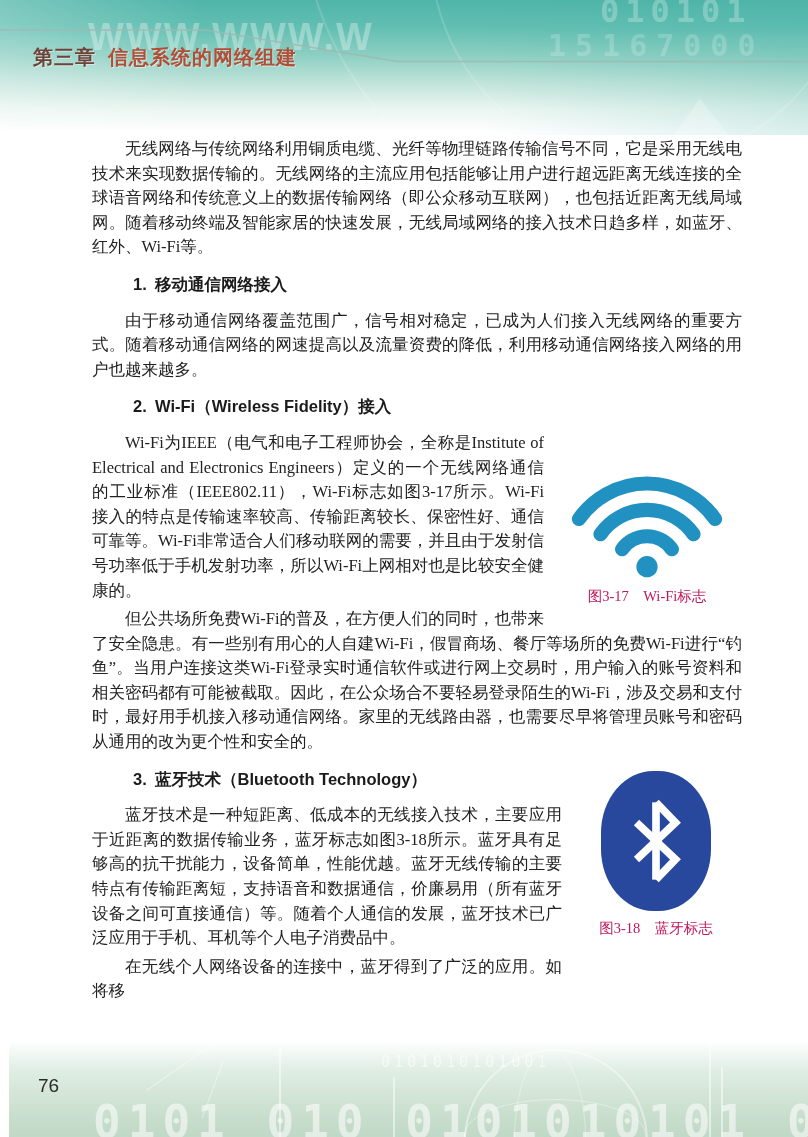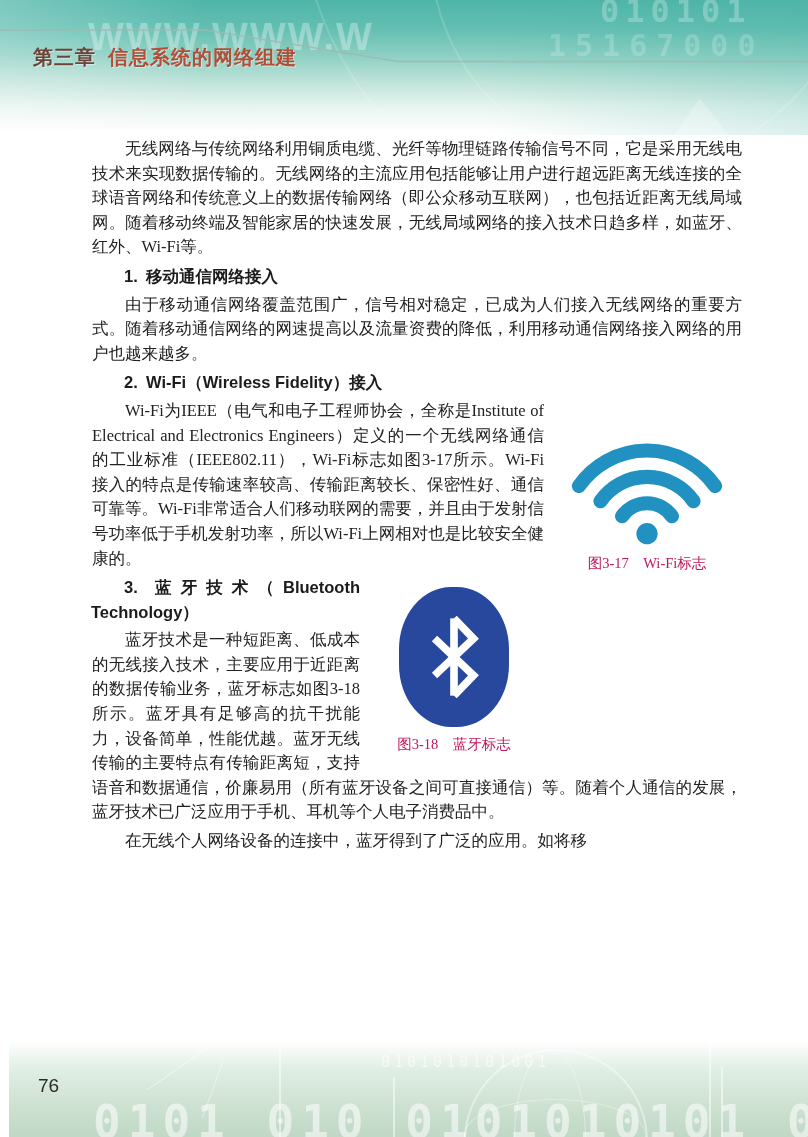--- a/index.html
+++ b/index.html
@@ -38,21 +38,21 @@
   .chap-label{color:#6e4339;letter-spacing:1px;}
   .chap-title{color:#b14e38;margin-left:12px;letter-spacing:1px;}
   
   .content{
     position:absolute;left:88px;top:133px;width:658px;
     font-size:16.5px;line-height:24.6px;color:#222222;
     text-align:justify;
   }
   .content p{margin:4px;text-indent:2em;}
   .content .heading{
-    margin:3px;text-indent:2em;font-weight:bold;
+    margin:12px;text-indent:2em;font-weight:bold;
     font-family:"Liberation Sans","DejaVu Sans",sans-serif;
     font-size:16.5px;color:#1b1b1b;
   }
   
   .figure{float:right;text-align:center;position:relative;}
   .fig-wifi{width:198px;height:198px;margin:0 0 0 4px;}
   .fig-wifi svg{display:block;margin:16px auto 6px auto;}
   .fig-bt{width:180px;height:198px;margin:0 0 0 4px;}
   .bt-badge{
     width:110px;height:140px;margin:12px auto 8px auto;
@@ -134,20 +134,21 @@
           <path d="M12.8,70.9 A82,82 0 0 1 147.2,70.9"></path>
           <path d="M34.1,85.9 A56,56 0 0 1 125.9,85.9"></path>
           <path d="M55.4,100.8 A30,30 0 0 1 104.6,100.8"></path>
         </g>
         <circle cx="80" cy="118" r="10.5" fill="#2191c1"></circle>
       </svg>
       <div class="caption">图3-17　Wi-Fi标志</div>
     </div>
 
     <p>Wi-Fi为IEEE（电气和电子工程师协会，全称是Institute of Electrical and Electronics Engineers）定义的一个无线网络通信的工业标准（IEEE802.11），Wi-Fi标志如图3-17所示。Wi-Fi接入的特点是传输速率较高、传输距离较长、保密性好、通信可靠等。Wi-Fi非常适合人们移动联网的需要，并且由于发射信号功率低于手机发射功率，所以Wi-Fi上网相对也是比较安全健康的。</p>
+    <p>但公共场所免费Wi-Fi的普及，在方便人们的同时，也带来了安全隐患。有一些别有用心的人自建Wi-Fi，假冒商场、餐厅等场所的免费Wi-Fi进行“钓鱼”。当用户连接这类Wi-Fi登录实时通信软件或进行网上交易时，用户输入的账号资料和相关密码都有可能被截取。因此，在公众场合不要轻易登录陌生的Wi-Fi，涉及交易和支付时，最好用手机接入移动通信网络。家里的无线路由器，也需要尽早将管理员账号和密码从通用的改为更个性和安全的。</p>
 
     <div class="figure fig-bt">
       <div class="bt-badge">
         <svg width="78" height="118" viewBox="0 0 112 143">
           <g fill="none" stroke="#ffffff" stroke-width="11" stroke-linejoin="miter">
             <path d="M56,16 L56,127"></path>
             <path d="M56,16 L84,45 L28,98"></path>
             <path d="M56,127 L84,98 L28,45"></path>
           </g>
         </svg>

